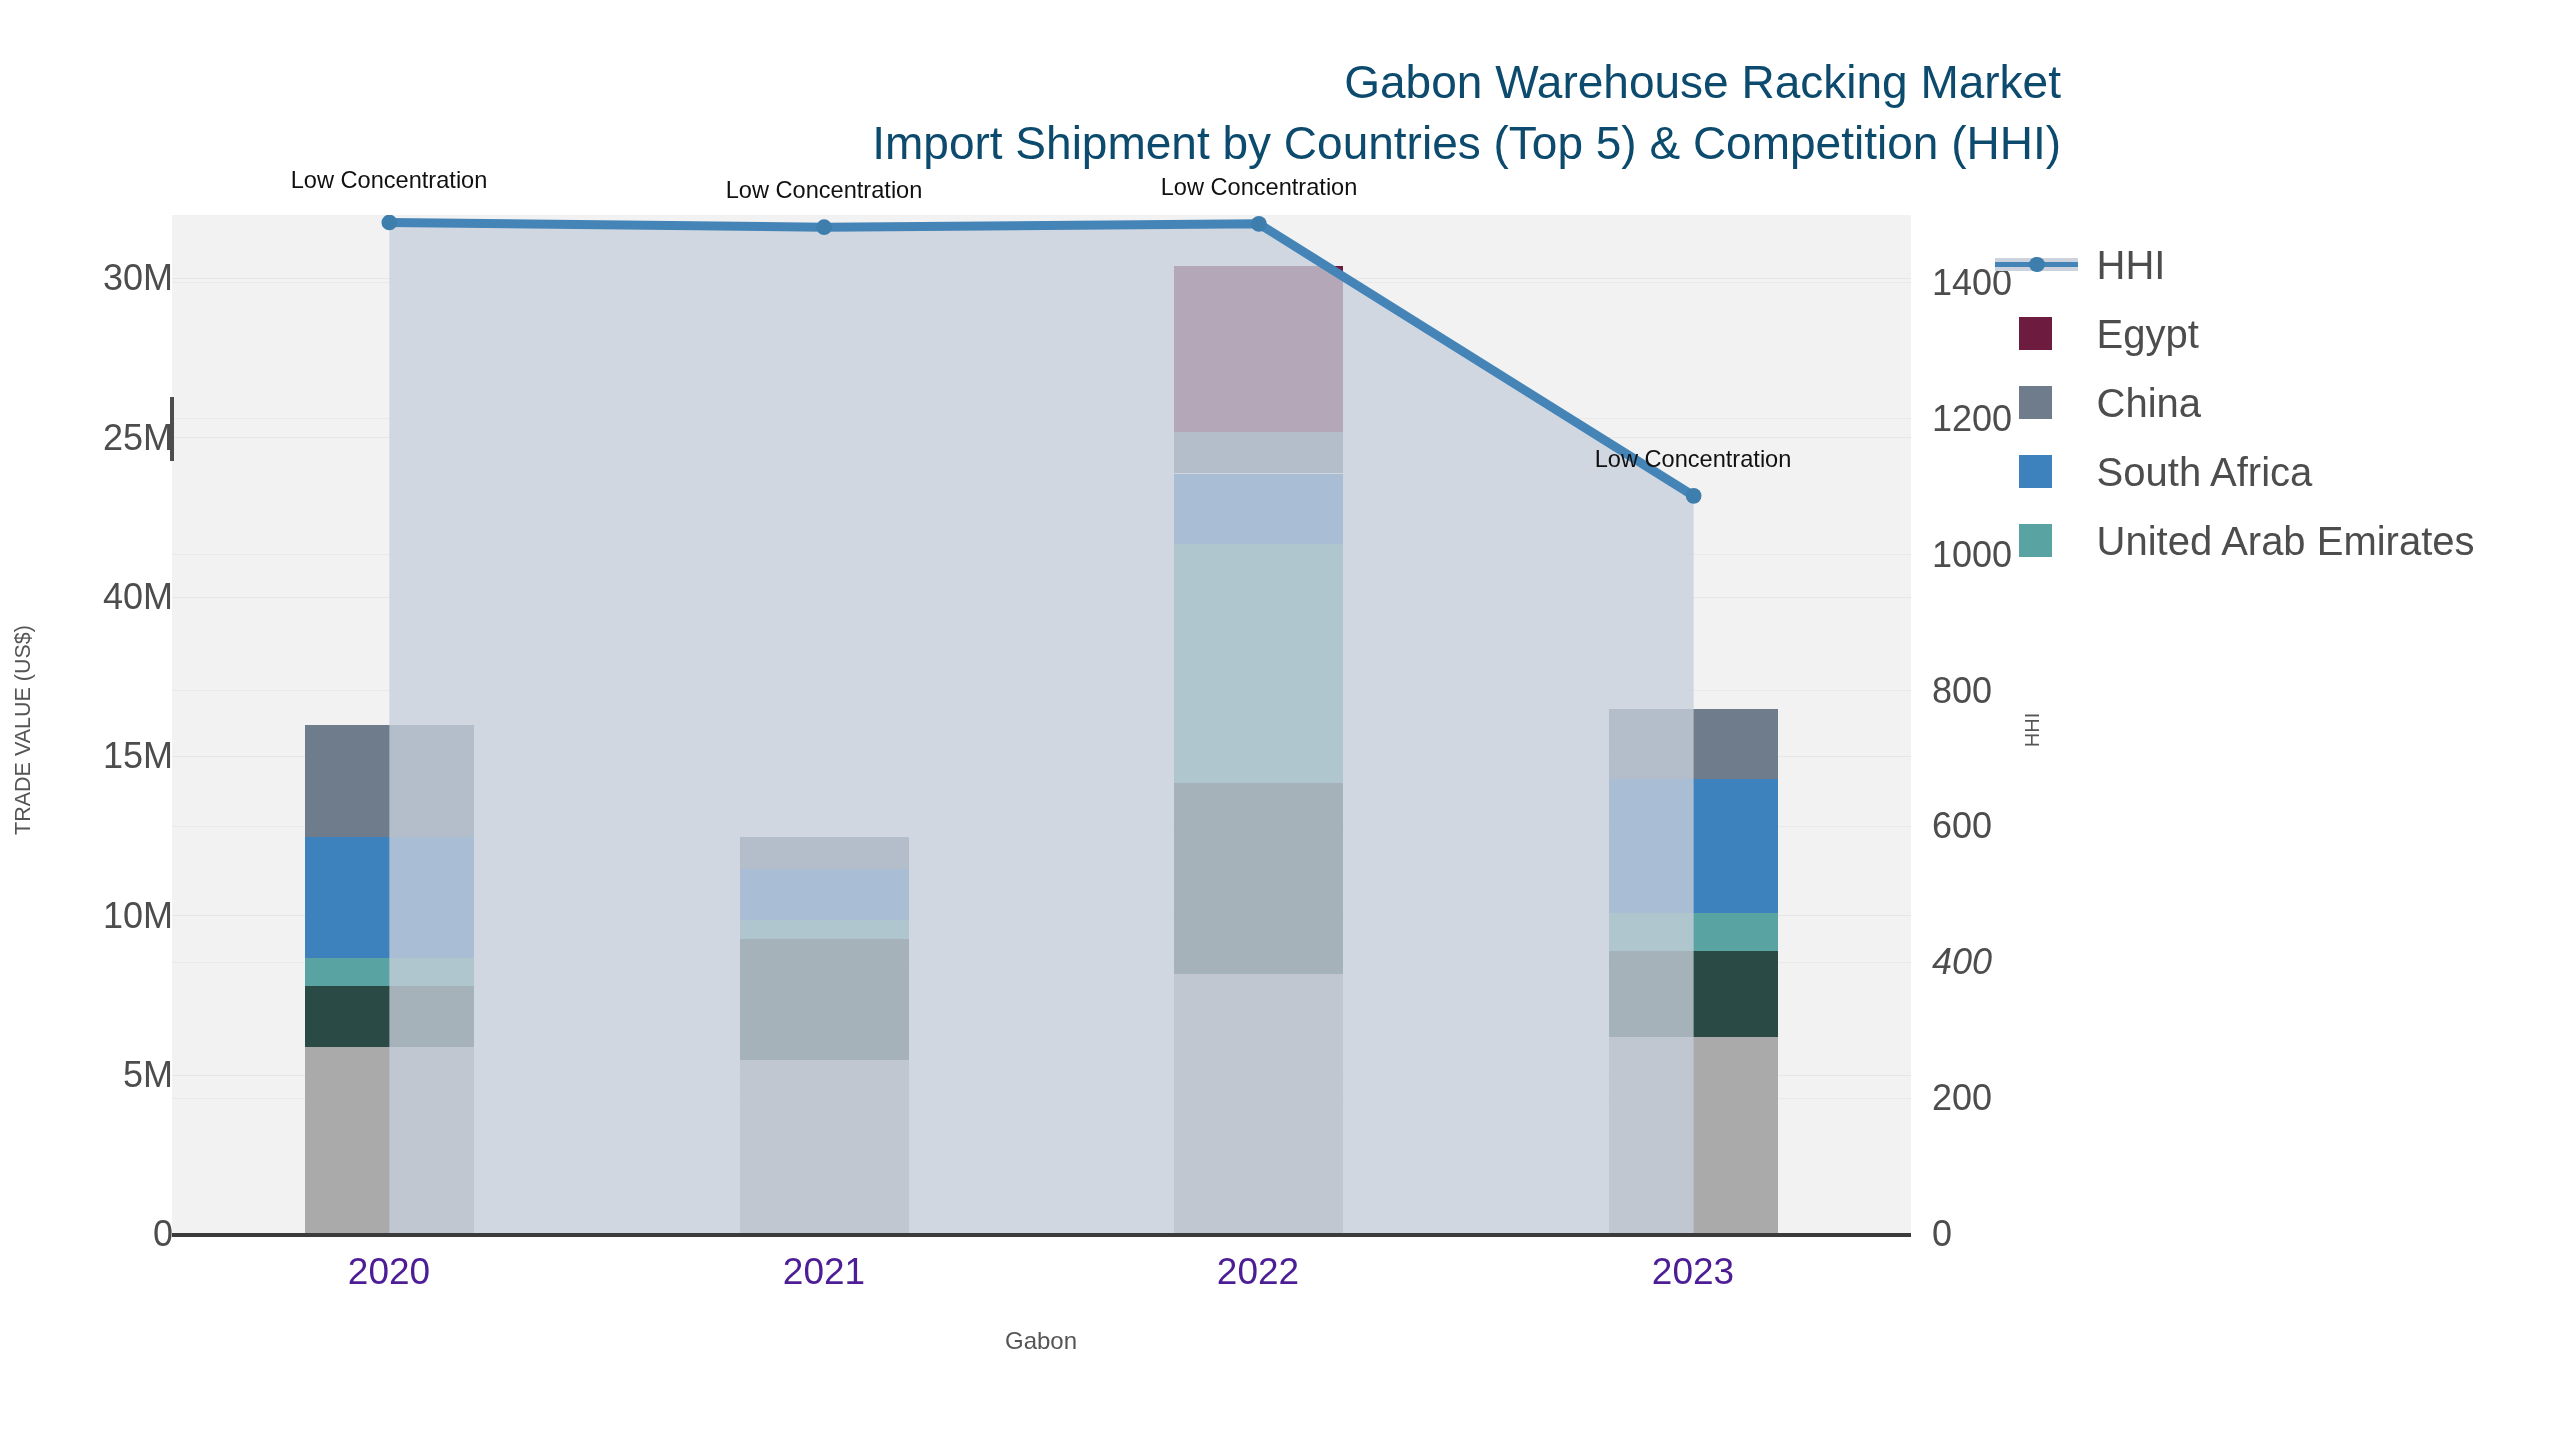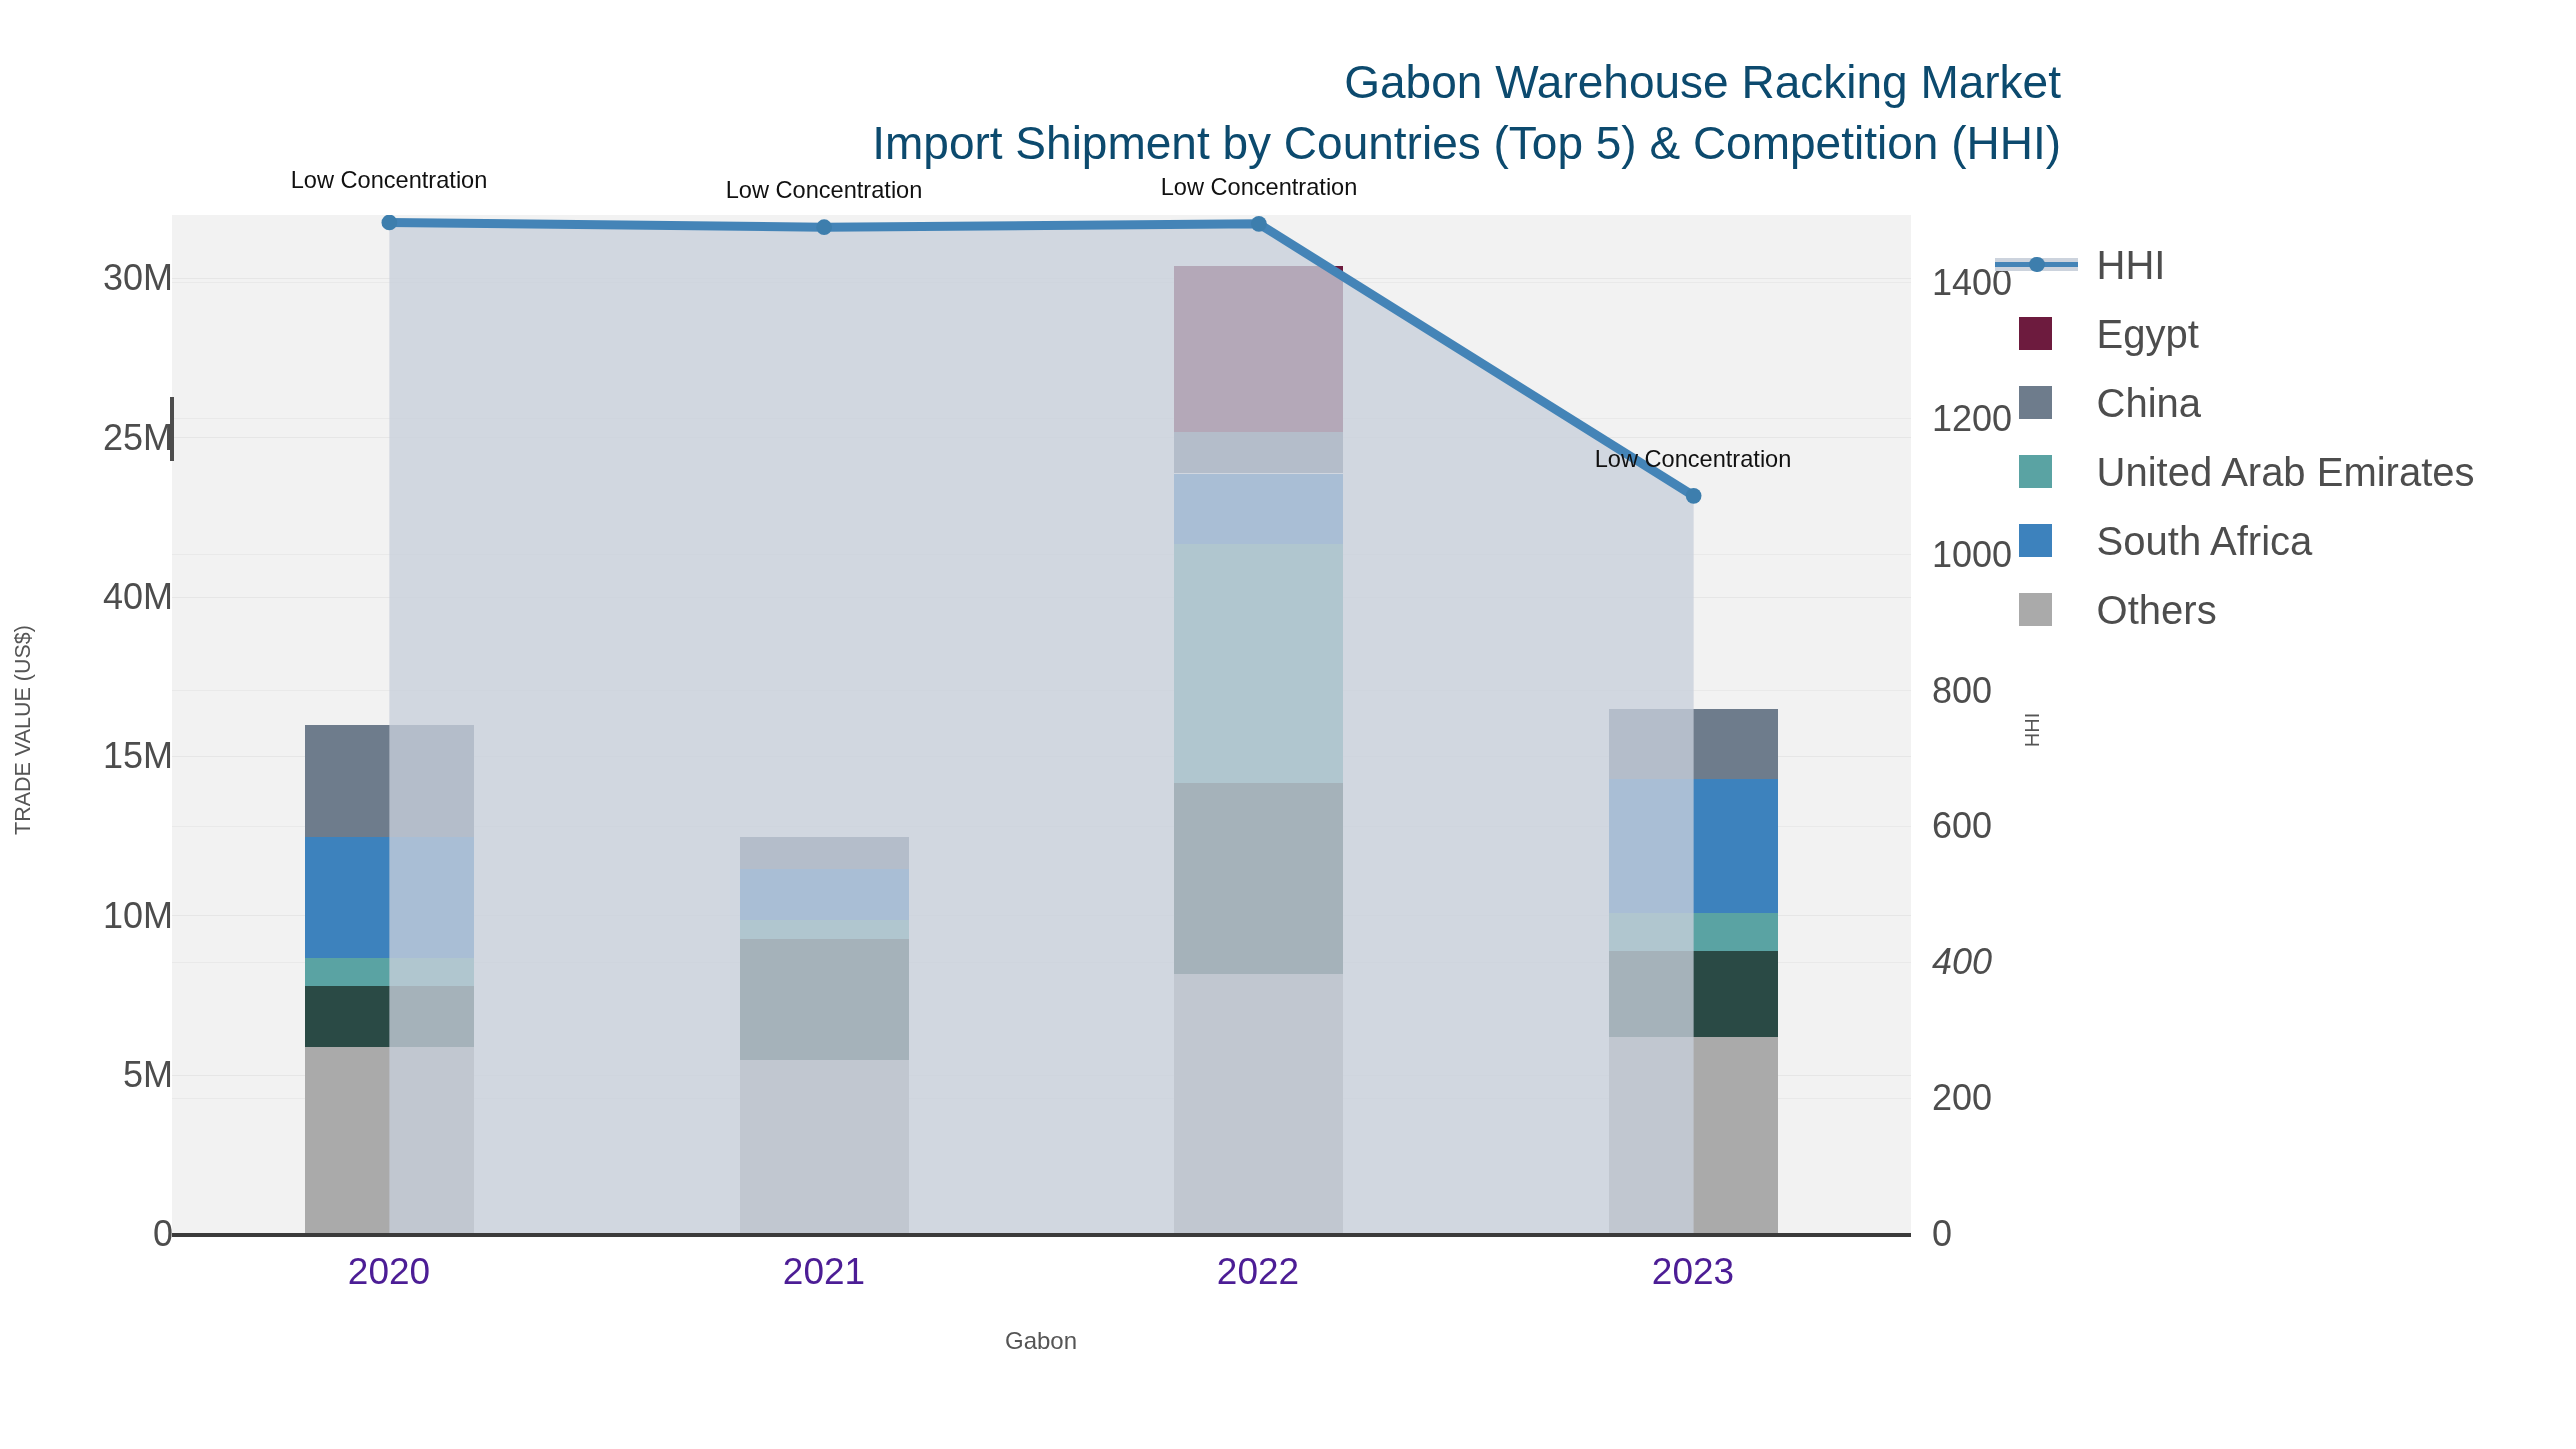--- a/index.html
+++ b/index.html
@@ -249,30 +249,24 @@
       <span class="legend-label">Egypt</span>
     </div>
     <div class="legend-row">
       <div class="legend-key">
         <div class="legend-swatch" style="background: rgb(110, 124, 140);"></div>
       </div>
       <span class="legend-label">China</span>
     </div>
     <div class="legend-row">
       <div class="legend-key">
+        <div class="legend-swatch" style="background: rgb(61, 130, 189);"></div>
+      </div>
+      <span class="legend-label">South Africa</span>
+    </div>
+    <div class="legend-row">
+      <div class="legend-key">
         <div class="legend-swatch" style="background: rgb(90, 163, 163);"></div>
       </div>
       <span class="legend-label">United Arab Emirates</span>
     </div>
-    <div class="legend-row">
-      <div class="legend-key">
-        <div class="legend-swatch" style="background: rgb(61, 130, 189);"></div>
-      </div>
-      <span class="legend-label">South Africa</span>
-    </div>
-    <div class="legend-row">
-      <div class="legend-key">
-        <div class="legend-swatch" style="background: rgb(170, 170, 170);"></div>
-      </div>
-      <span class="legend-label">Others</span>
-    </div>
   </div>
 
 
 </body></html>

